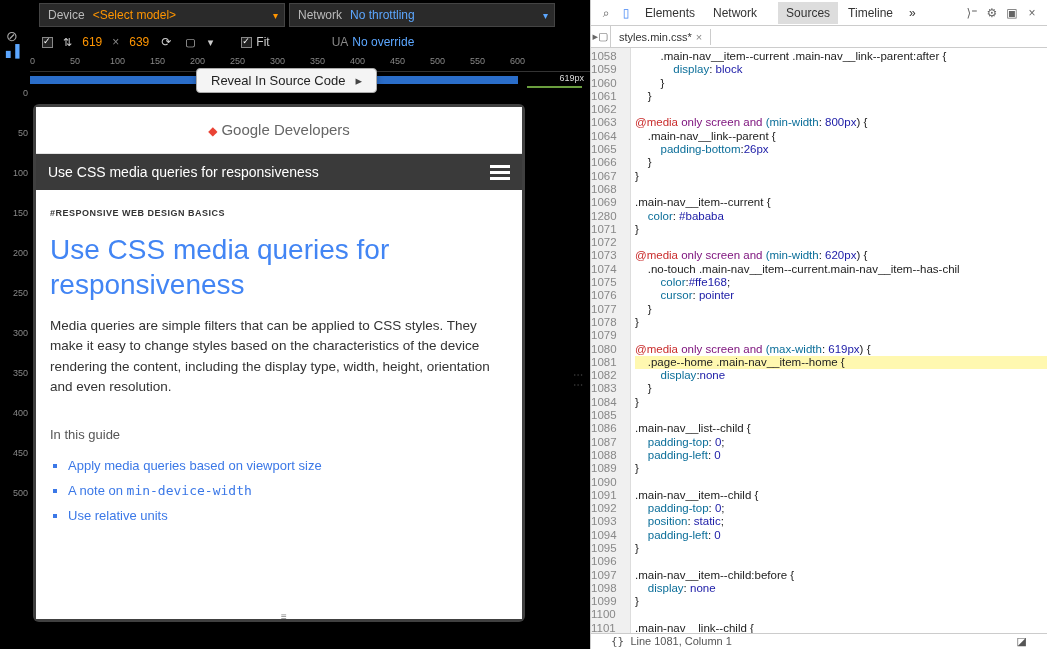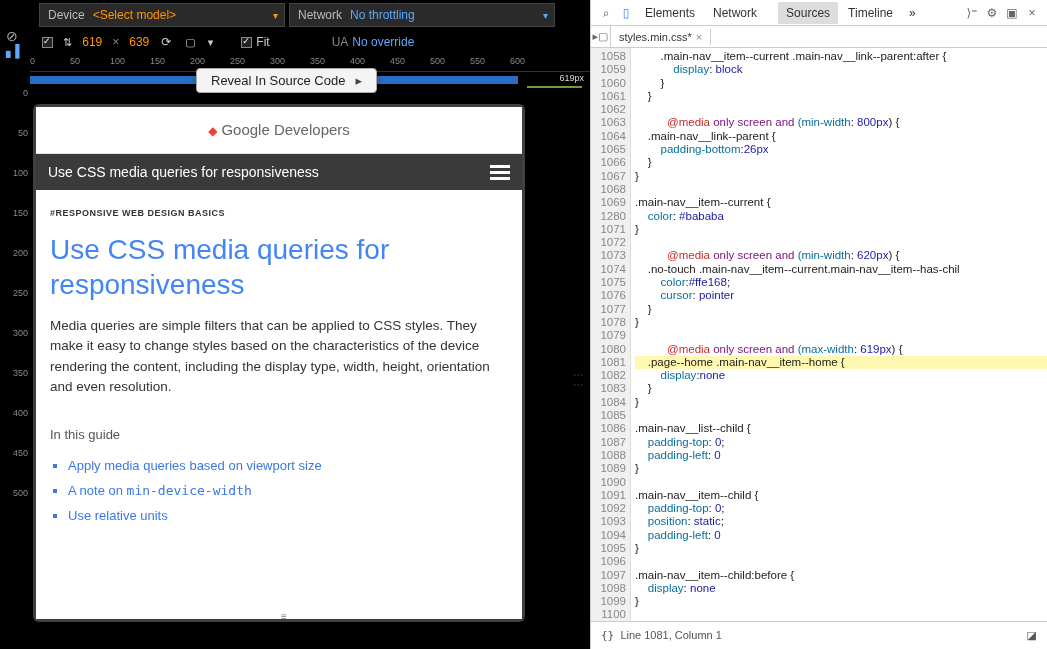--- a/index.html
+++ b/index.html
@@ -68,31 +68,31 @@
 .devbar .ico{ width:18px; text-align:center; color:#666; cursor:pointer;}
 .devbar .tab{ padding:4px 8px; cursor:pointer;}
 .devbar .tab.active{ background:#ddd;margin-left:11px;}
 .devbar .more{padding:4px 6px;}
 .devbar .spacer{flex:1;}
 .tabstrip{ height:22px; border-bottom:1px solid #ccc; display:flex; align-items:center; font-size:11px;}
 .tabstrip .dd{width:20px; text-align:center; color:#666; border-right:1px solid #ccc; height:100%; display:flex; align-items:center; justify-content:center;}
 .tabstrip .file-tab{ padding:2px 8px; color:#333; border-right:1px solid #ccc; display:flex; gap:4px;}
 .tabstrip .file-tab .close{color:#888; cursor:pointer;}
 .code-area{ flex:1; display:flex; font-family:Menlo,Consolas,monospace; font-size:11.5px; overflow:hidden; position:relative;}
-.gutter{ width:40px; background:#f0f0f0; text-align:right; color:#888; padding:2px 4px 2px 0; line-height:13.3px; border-right:1px solid #ddd; user-select:none;}
+.gutter{ width:40px; background:#f0f0f0; text-align:left; color:#888; padding:2px 4px 2px 0; line-height:13.3px; border-right:1px solid #ddd; user-select:none;}
 .gutter div{height:13.3px;}
 .code{ flex:1; padding:2px 0 2px 4px; line-height:13.3px; white-space:pre; color:#222;}
 .code div{height:13.3px;}
 .code .hl{ background:#fff8b0;}
-.at{color:#c92c2c;margin-left:32px;}
+.at{color:#c92c2c;}
 .prop{color:#0b6e99;}
 .val{color:#1a1aa6;}
 .num{color:#1a1aa6;}
 .mq{color:#7b0f7b;}
-.statusbar{height:28px; border-top:1px solid #ccc; display:flex; align-items:center; font-size:11px; color:#555; padding:0 10px; justify-content:space-between;}
+.statusbar{height:16px; border-top:1px solid #ccc; display:flex; align-items:center; font-size:11px; color:#555; padding:0 20px; justify-content:space-between;}
 .statusbar .curly{font-family:monospace;}
 </style>
 </head>
 <body>
 
 <div class="left">
   <span class="stop-icon">⊘</span>
   <span class="stair-icon">▖▌</span>
 
   <div class="toolbar">

